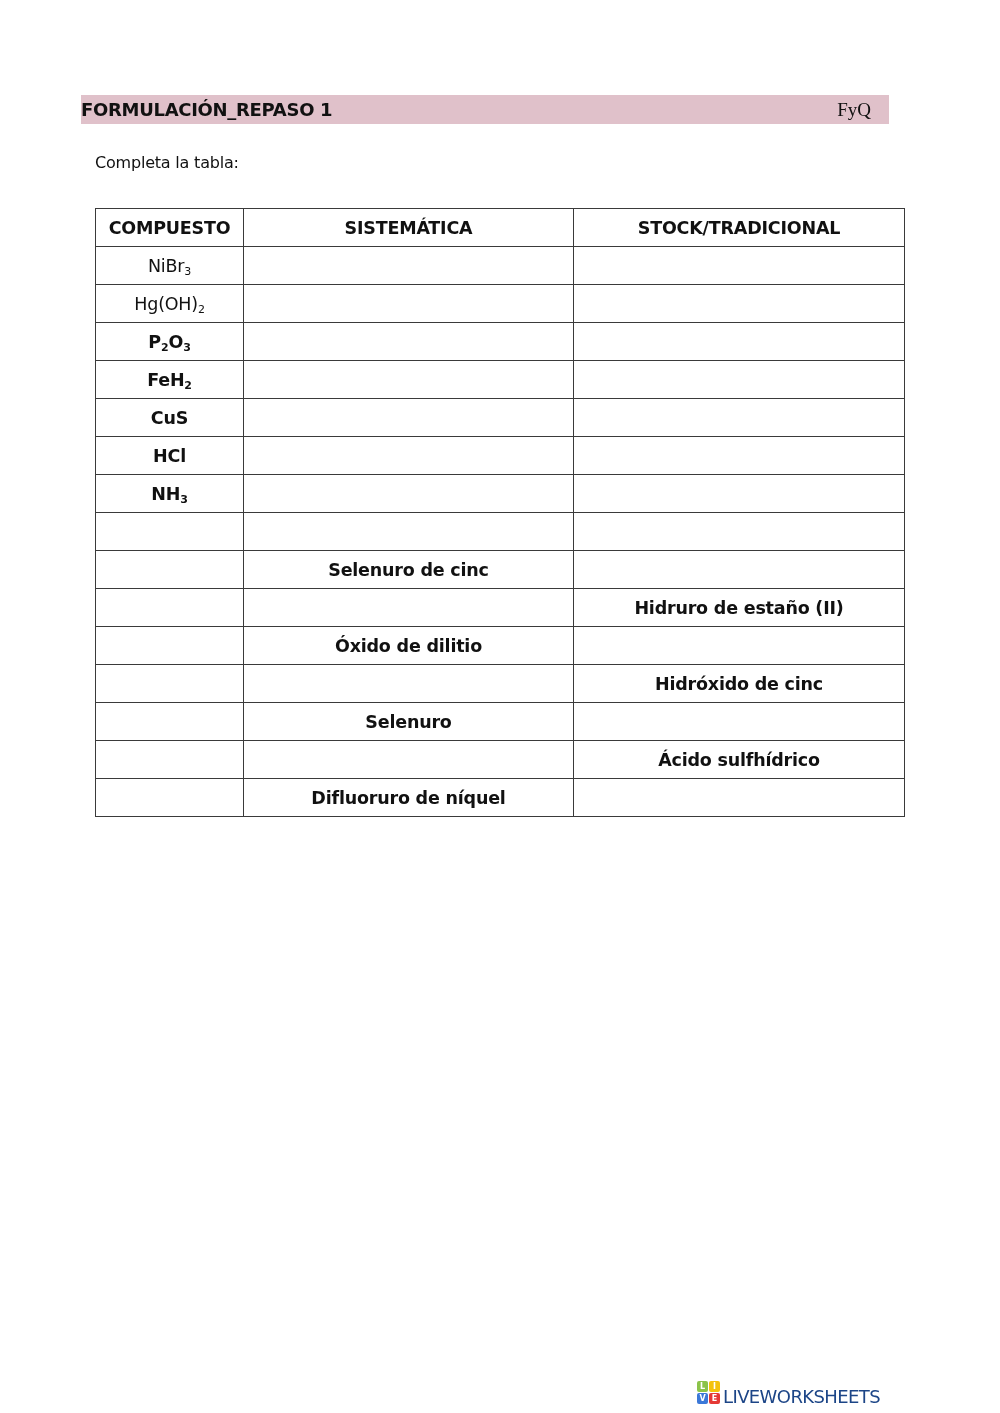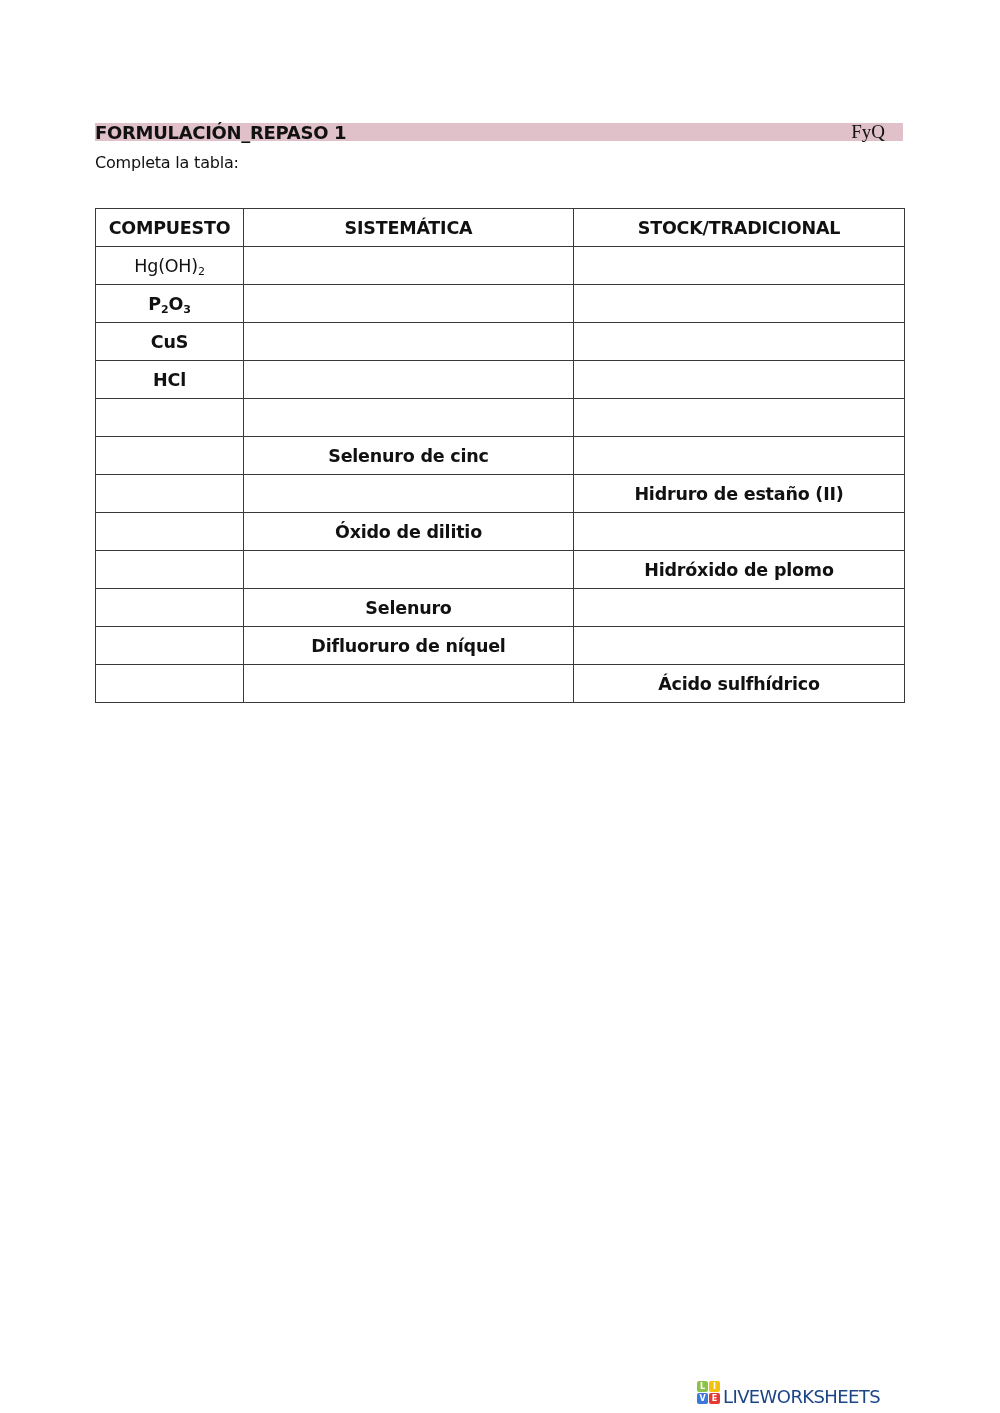--- a/index.html
+++ b/index.html
@@ -10,31 +10,30 @@
     body {
       width: 1000px;
       height: 1413px;
       position: relative;
       overflow: hidden;
       font-family: "DejaVu Sans", sans-serif;
       color: #111111;
     }
     .title-bar {
       position: absolute;
-      left: 95px;
+      left: 81px;
       top: 95px;
       width: 808px;
-      height: 18px;
+      height: 29px;
       background: #e0c1ca;
       display: flex;
       align-items: center;
       justify-content: space-between;
       box-sizing: border-box;
       padding: 0 18px 0 0;
-      margin-top: 28px;
     }
     .title-left {
       font-family: "DejaVu Sans", sans-serif;
       font-weight: bold;
       font-size: 18px;
       letter-spacing: -0.3px;
       color: #111;
     }
     .title-right {
       font-family: Liberation Serif, serif;
@@ -134,40 +133,55 @@
   </colgroup>
   <thead>
     <tr>
       <th>COMPUESTO</th>
       <th>SISTEMÁTICA</th>
       <th>STOCK/TRADICIONAL</th>
     </tr>
   </thead>
   <tbody id="table-body">
       <tr>
+        <td class="regular"><span>NiBr</span><sub>3</sub></td>
+        <td class="bold"></td>
+        <td class="bold"></td>
+      </tr>
+      <tr>
         <td class="regular"><span>Hg(OH)</span><sub>2</sub></td>
         <td class="bold"></td>
         <td class="bold"></td>
       </tr>
       <tr>
         <td class="bold"><span>P</span><sub>2</sub><span>O</span><sub>3</sub></td>
         <td class="bold"></td>
         <td class="bold"></td>
       </tr>
       <tr>
+        <td class="bold"><span>FeH</span><sub>2</sub></td>
+        <td class="bold"></td>
+        <td class="bold"></td>
+      </tr>
+      <tr>
         <td class="bold"><span>CuS</span></td>
         <td class="bold"></td>
         <td class="bold"></td>
       </tr>
       <tr>
         <td class="bold"><span>HCl</span></td>
         <td class="bold"></td>
         <td class="bold"></td>
       </tr>
       <tr>
+        <td class="bold"><span>NH</span><sub>3</sub></td>
+        <td class="bold"></td>
+        <td class="bold"></td>
+      </tr>
+      <tr>
         <td class="bold"></td>
         <td class="bold"></td>
         <td class="bold"></td>
       </tr>
       <tr>
         <td class="bold"></td>
         <td class="bold">Selenuro de cinc</td>
         <td class="bold"></td>
       </tr>
       <tr>
@@ -176,36 +190,36 @@
         <td class="bold">Hidruro de estaño (II)</td>
       </tr>
       <tr>
         <td class="bold"></td>
         <td class="bold">Óxido de dilitio</td>
         <td class="bold"></td>
       </tr>
       <tr>
         <td class="bold"></td>
         <td class="bold"></td>
-        <td class="bold">Hidróxido de plomo</td>
+        <td class="bold">Hidróxido de cinc</td>
       </tr>
       <tr>
         <td class="bold"></td>
         <td class="bold">Selenuro</td>
         <td class="bold"></td>
       </tr>
       <tr>
         <td class="bold"></td>
+        <td class="bold"></td>
+        <td class="bold">Ácido sulfhídrico</td>
+      </tr>
+      <tr>
+        <td class="bold"></td>
         <td class="bold">Difluoruro de níquel</td>
         <td class="bold"></td>
-      </tr>
-      <tr>
-        <td class="bold"></td>
-        <td class="bold"></td>
-        <td class="bold">Ácido sulfhídrico</td>
       </tr>
     </tbody>
 </table>
 
 <div class="logo">
   <div class="logo-icon" id="logo-icon">
       <div class="tile" style="background: rgb(139, 195, 74);">L</div>
       <div class="tile" style="background: rgb(244, 194, 13);">I</div>
       <div class="tile" style="background: rgb(59, 120, 216);">V</div>
       <div class="tile" style="background: rgb(229, 57, 53);">E</div>

